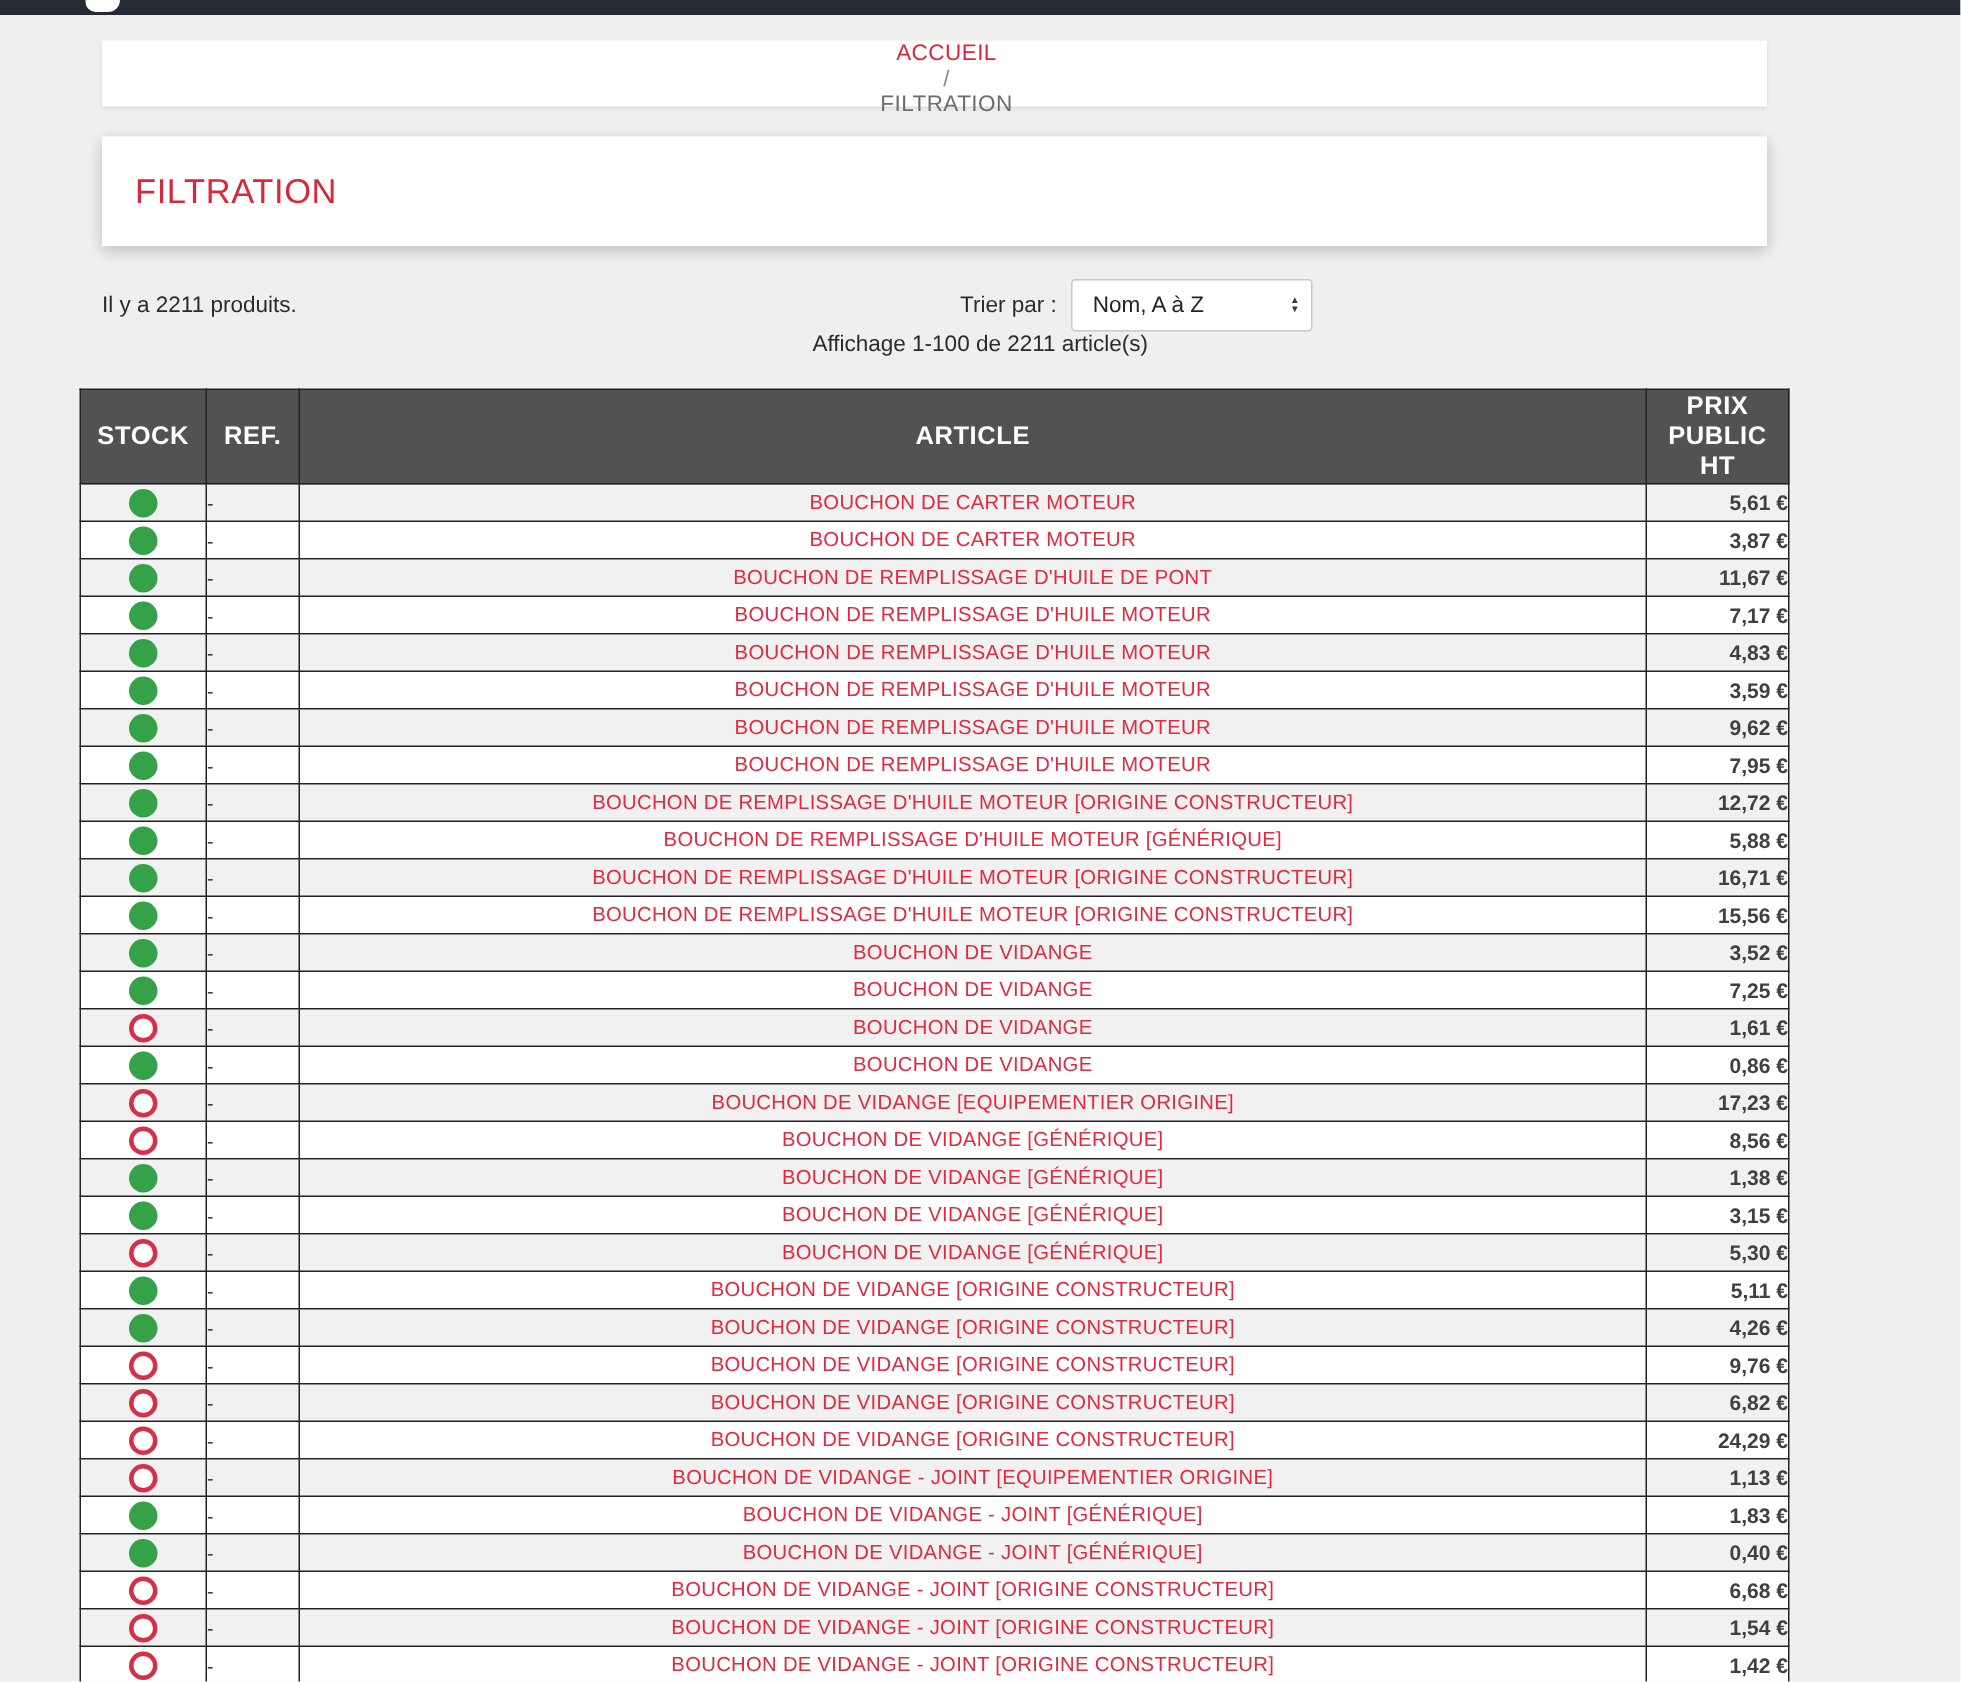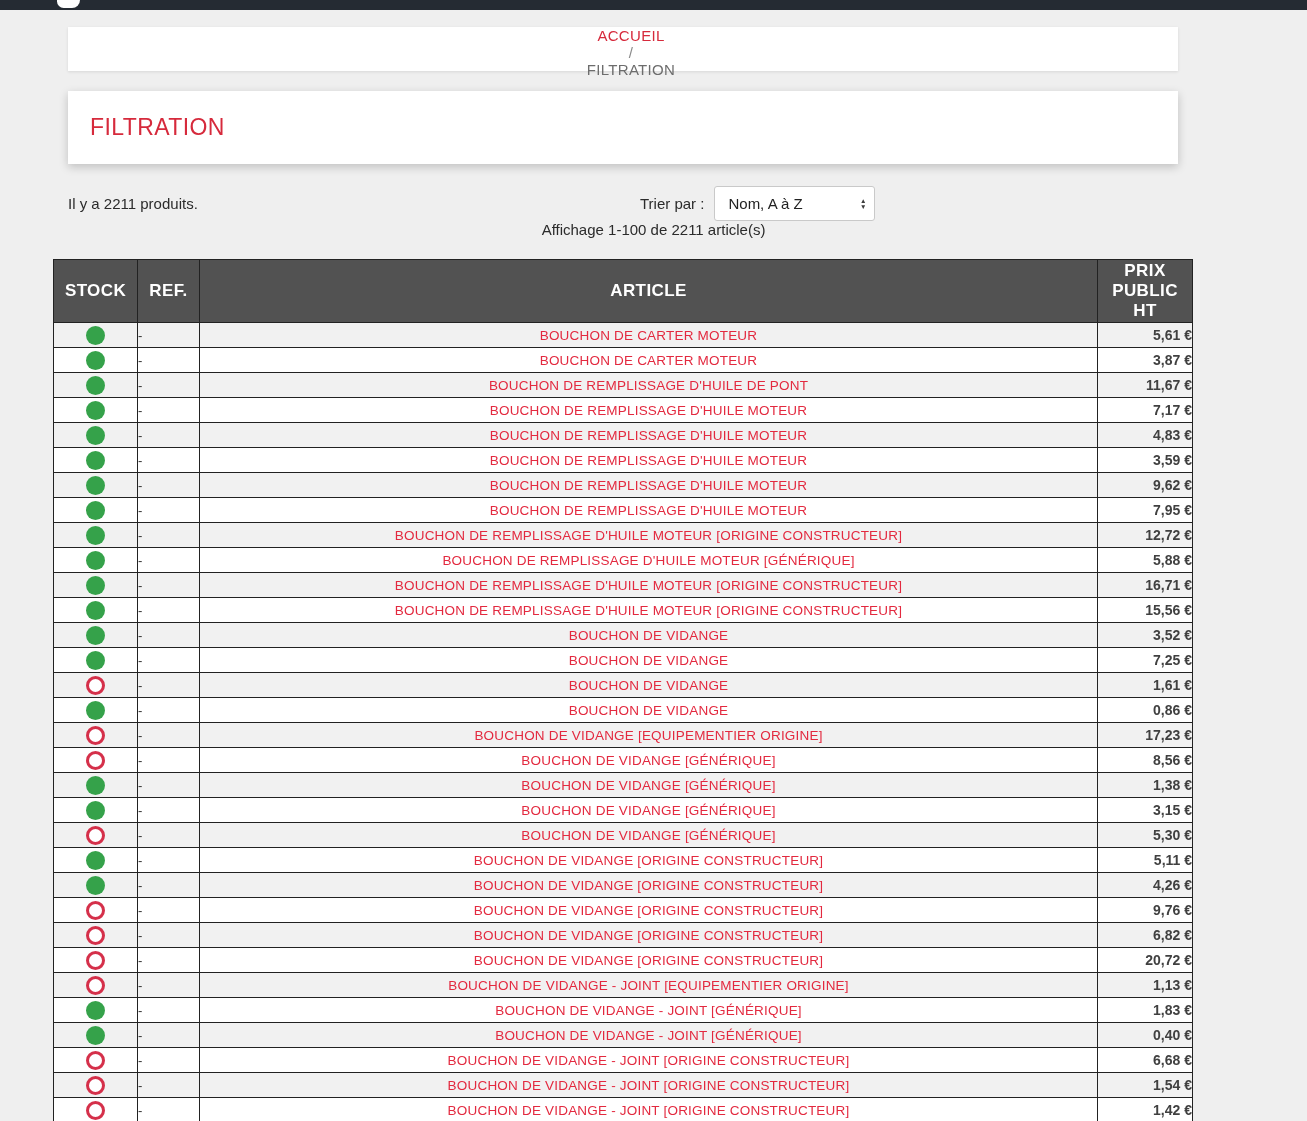--- a/index.html
+++ b/index.html
@@ -302,21 +302,21 @@
     <td class="stock-cell"><span class="dot out"></span></td>
     <td class="ref-cell">-</td>
     <td class="article-cell"><a class="article-link">BOUCHON DE VIDANGE [ORIGINE CONSTRUCTEUR]</a></td>
     <td class="price-cell">6,82 €</td>
   </tr>
 
   <tr class="product-row">
     <td class="stock-cell"><span class="dot out"></span></td>
     <td class="ref-cell">-</td>
     <td class="article-cell"><a class="article-link">BOUCHON DE VIDANGE [ORIGINE CONSTRUCTEUR]</a></td>
-    <td class="price-cell">20,72 €</td>
+    <td class="price-cell">24,29 €</td>
   </tr>
 
   <tr class="product-row">
     <td class="stock-cell"><span class="dot out"></span></td>
     <td class="ref-cell">-</td>
     <td class="article-cell"><a class="article-link">BOUCHON DE VIDANGE - JOINT [EQUIPEMENTIER ORIGINE]</a></td>
     <td class="price-cell">1,13 €</td>
   </tr>
 
   <tr class="product-row">

